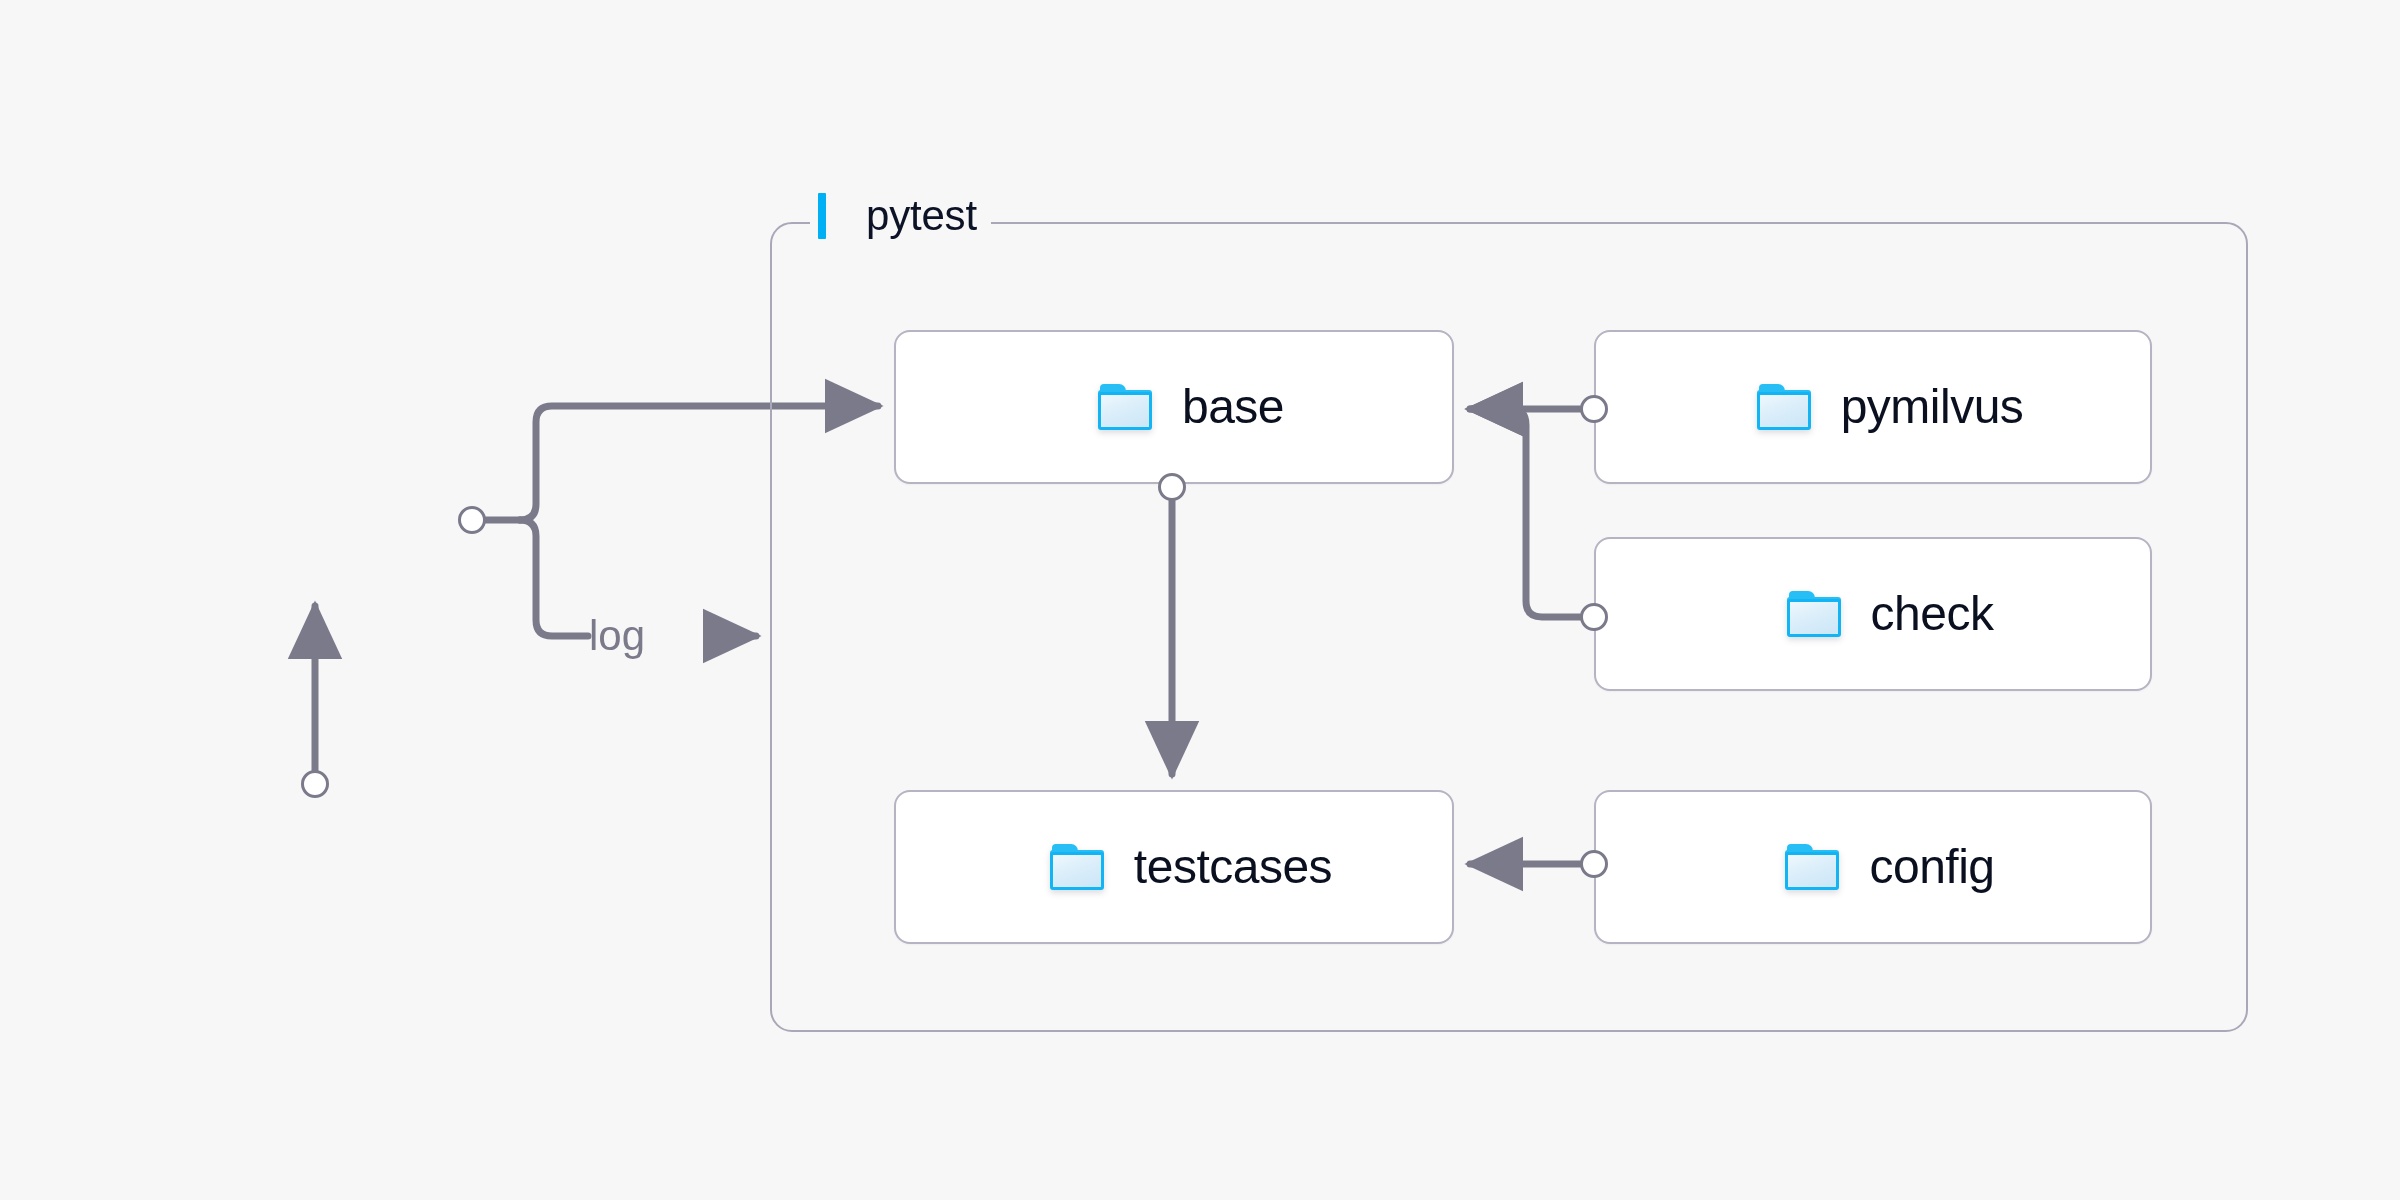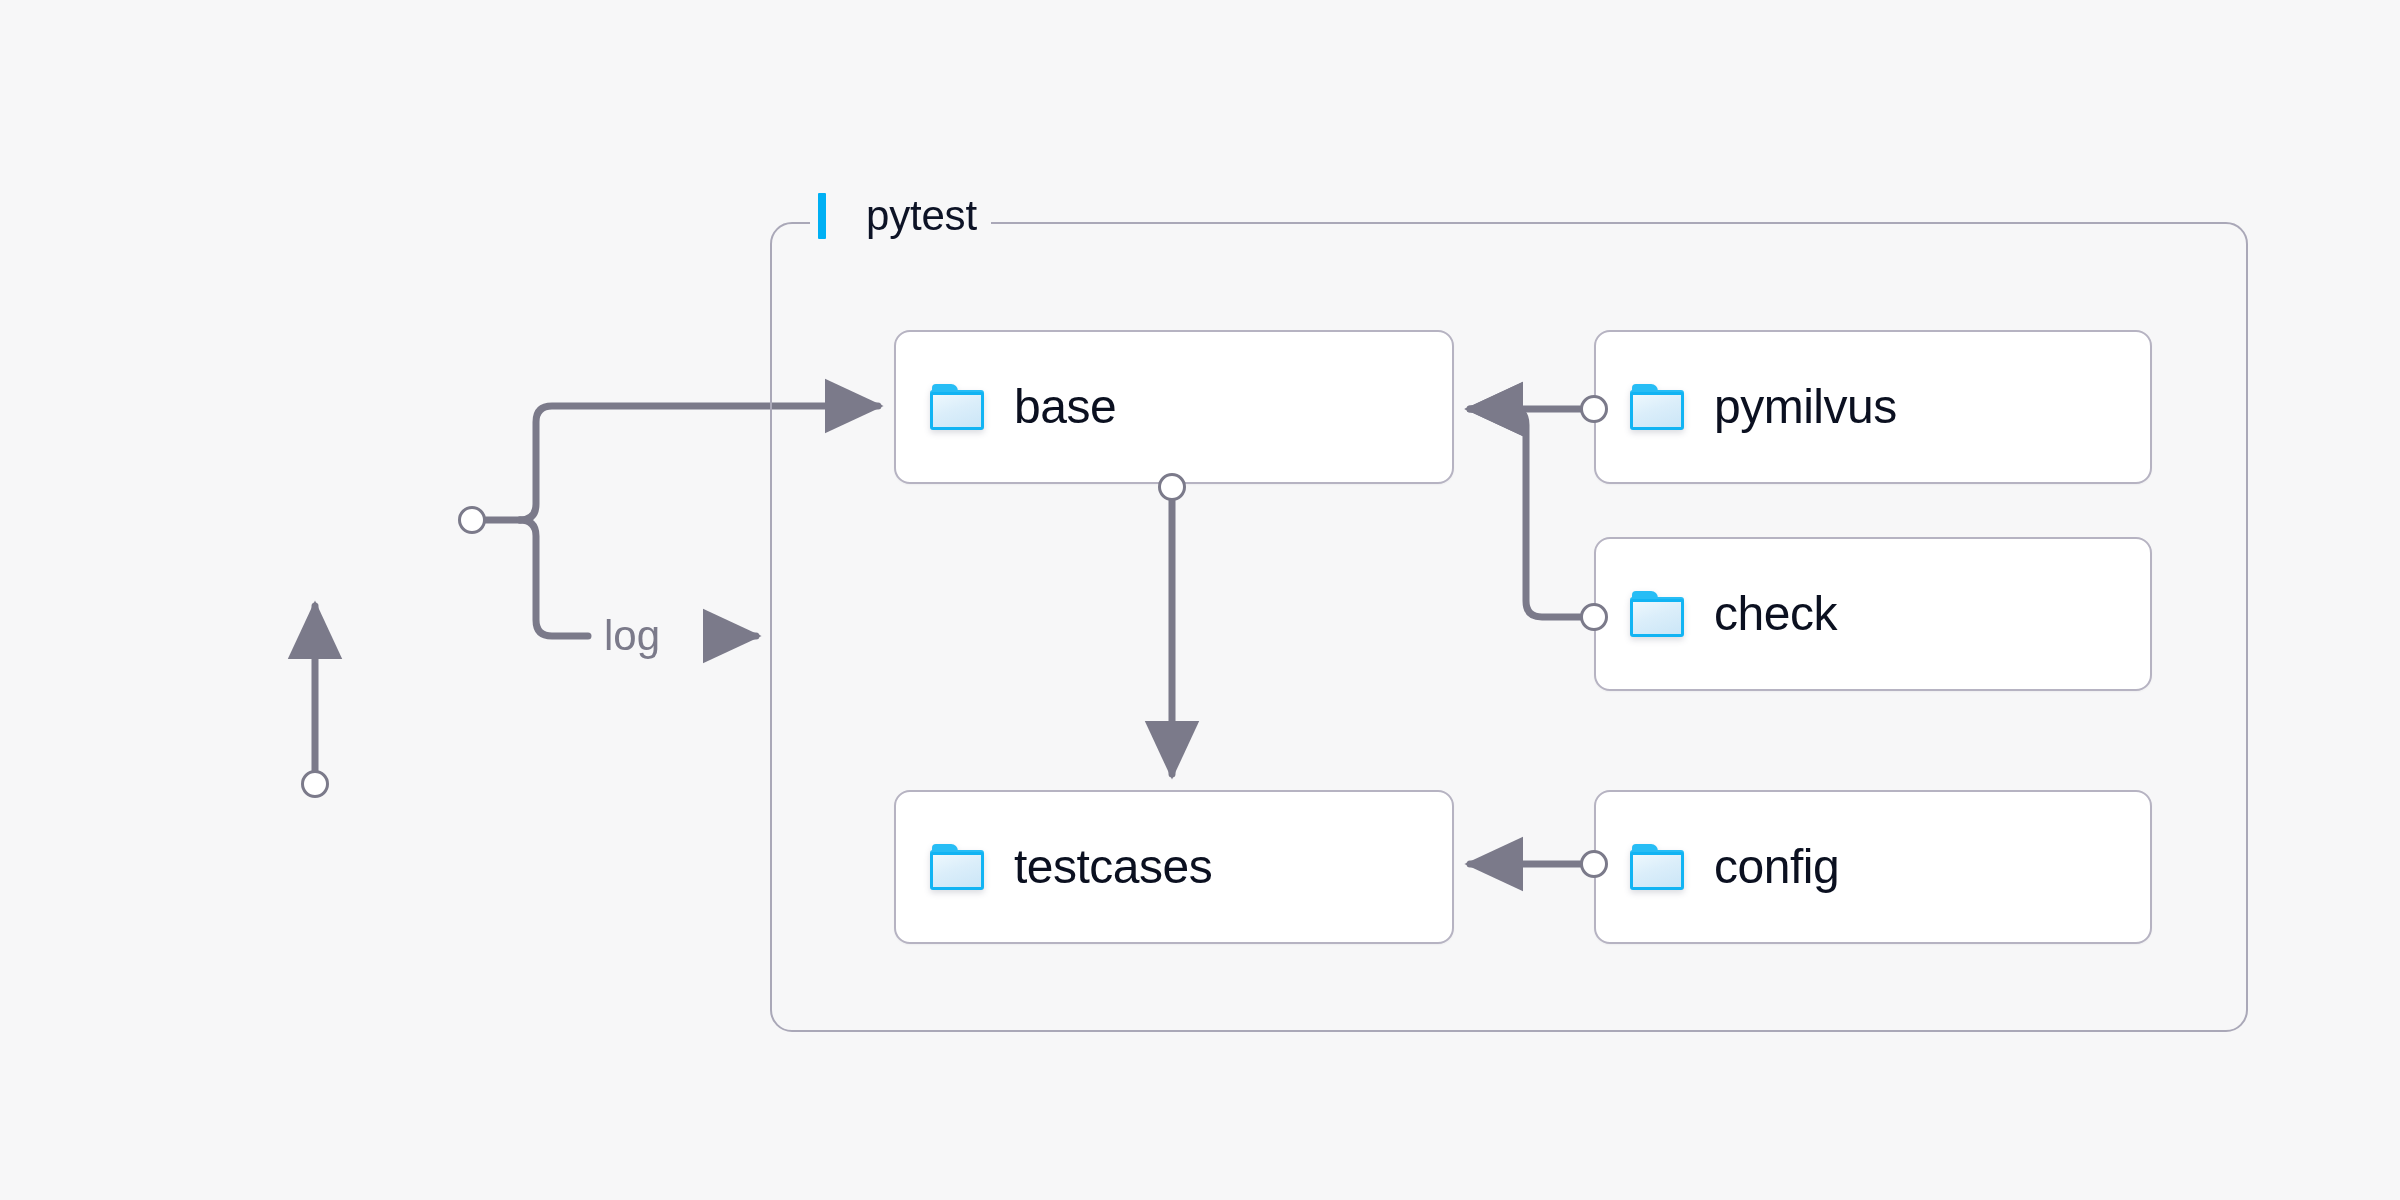--- a/index.html
+++ b/index.html
@@ -60,20 +60,21 @@
     position: absolute;
     box-sizing: border-box;
     background: #ffffff;
     border: 2px solid #b6b3c2;
     border-radius: 16px;
     display: flex;
     align-items: center;
     padding-left: 34px;
     gap: 30px;
     box-shadow: 0 1px 2px rgba(20,20,40,0.04);
+    justify-content: center;
   }
   .node-label {
     font-size: 48px;
     color: #0b1020;
     letter-spacing: -0.5px;
     white-space: nowrap;
     line-height: 1;
   }
 
   
@@ -224,17 +225,17 @@
   <div class="node" style="left:1594px; top:790px; width:558px; height:154px;">
     <div class="folder-icon">
       <div class="tab"></div>
         <div class="lip"></div>
         <div class="body"></div>
     </div>
     <div class="node-label">config</div>
   </div>
   <div class="port" style="left:1580px; top:850px;"></div>
 
-  <div class="edge-label" style="left:604px; top:612px;">
+  <div class="edge-label" style="left:589px; top:612px;">
     <span>log</span>
   </div>
 
 </div>
 
 </body></html>

